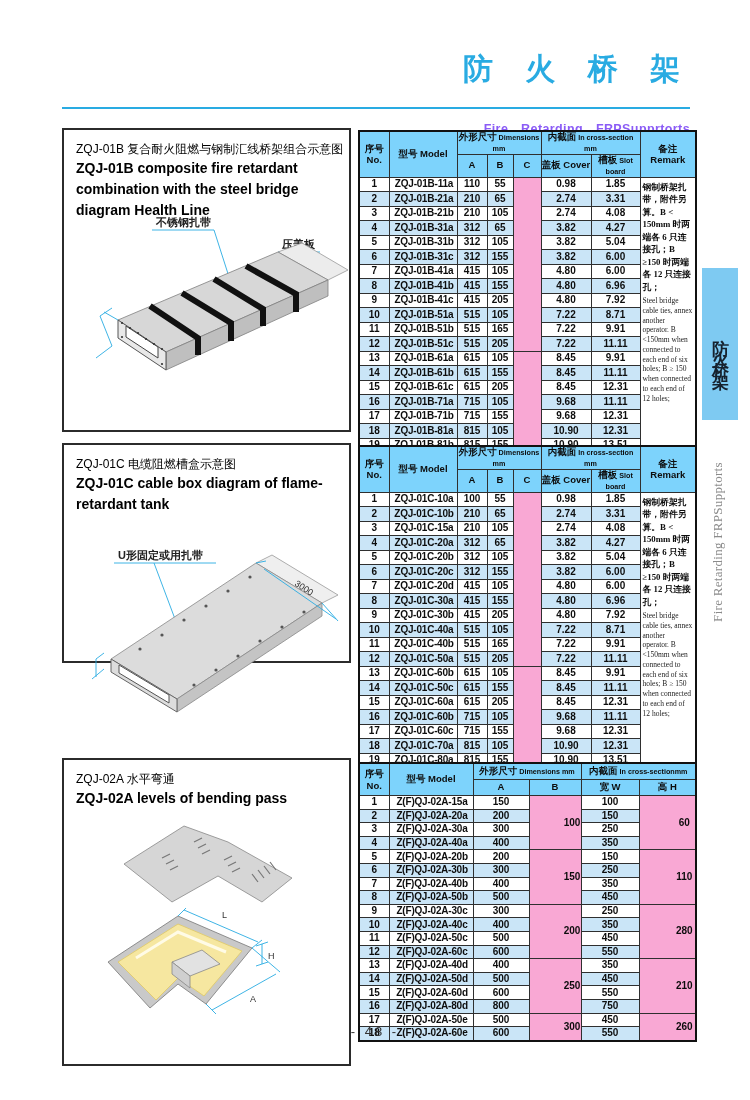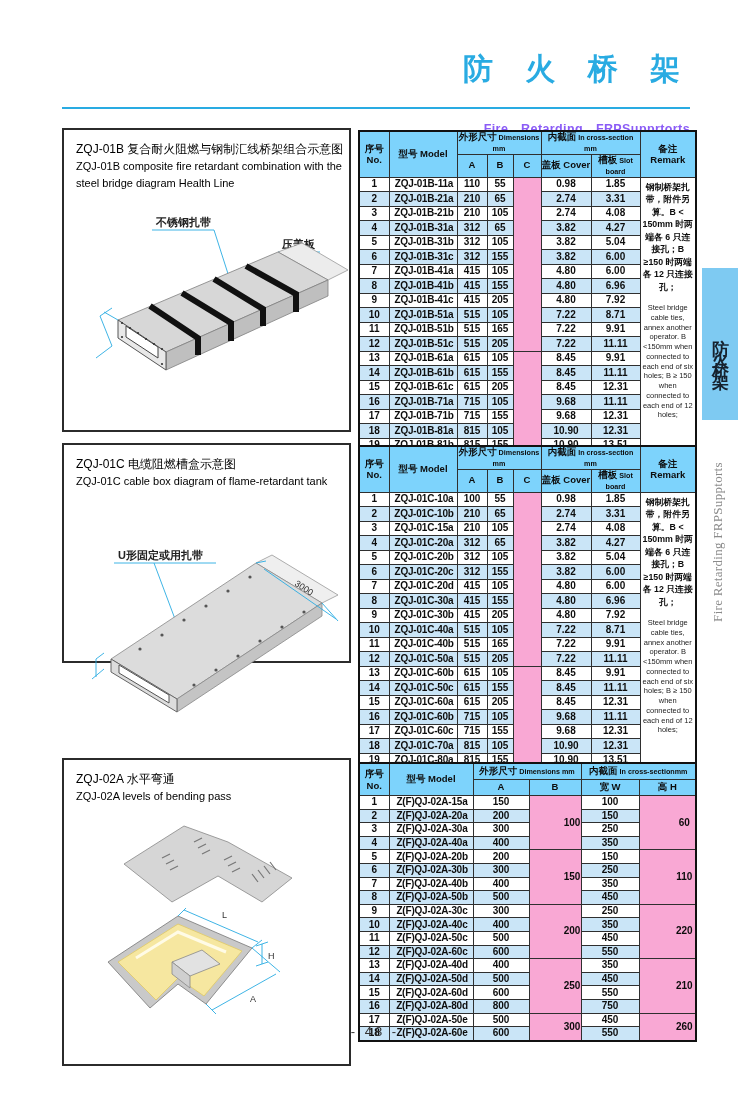--- a/index.html
+++ b/index.html
@@ -21,44 +21,44 @@
   .side-en{position:absolute;left:612px;top:534px;width:212px;transform:rotate(-90deg);
            font-family:"Liberation Serif",serif;font-size:13px;color:#8b8b8b;text-align:center;
            letter-spacing:.3px;white-space:nowrap;}
 
   
   .figure-box{position:absolute;left:62px;width:289px;border:2px solid #2b2b2b;background:#fff;
               box-sizing:border-box;}
   #box1{top:128px;height:304px;} #box2{top:443px;height:220px;} #box3{top:758px;height:308px;}
   .fig-title{padding:10px 4px 0 12px;line-height:1.5;}
   .fig-title .cn{font-size:12px;color:#000;}
-  .fig-title .en{font-size:11px;color:#000;}
+  .fig-title .en{font-size:14px;color:#000;font-weight:bold;}
   .fig-svg{position:absolute;left:2px;}
   #box1 .fig-svg{top:66px;} #box2 .fig-svg{top:64px;} #box3 .fig-svg{top:52px;}
   .dlabel{font-size:11px;font-weight:bold;fill:#222;font-family:"Liberation Sans",sans-serif;}
   .dim{stroke:#29abe2;stroke-width:.9;fill:none;}
   .dimtxt{font-size:9px;fill:#333;font-family:"Liberation Sans",sans-serif;}
 
   
   .spec-table{position:absolute;left:358px;width:337px;border-collapse:collapse;table-layout:fixed;
               background:#fff;border:2px solid #111;}
   #table1{top:130px;} #table2{top:445px;} #table3{top:762px;}
   .spec-table th,.spec-table td{border:1px solid #2f2f2f;padding:0;text-align:center;
               color:#0d0d0d;overflow:hidden;}
   .spec-table thead th{background:#7dd3fc;font-weight:bold;font-size:9.5px;line-height:1.15;height:15px;}
   .h-en{font-size:7.2px;font-weight:bold;}
   .h-stack div{line-height:1.2;}
   .t12 tbody td{height:13.5px;font-size:10px;font-weight:bold;line-height:1;}
   .t3  tbody td{height:12.6px;font-size:10px;font-weight:bold;line-height:1;}
   .cell-model{font-size:9.2px;text-align:right;padding-left:2px !important;letter-spacing:-.2px;}
   .spec-table tbody tr:nth-child(even) td.c-norm{background:#cae5f7;}
   td.c-merge{background:#f9a8d4;font-size:10px;font-weight:bold;padding-left:34px;}
-  td.remark-cell{background:#fff;vertical-align:top;text-align:center;padding:3px 2px 0 2px;}
+  td.remark-cell{background:#fff;vertical-align:top;text-align:left;padding:3px 2px 0 2px;font-family:Liberation Serif, serif;}
   .remark-cn{font-size:8.8px;font-weight:bold;line-height:1.42;}
-  .remark-en{font-size:7.5px;font-weight:normal;line-height:1.3;margin-top:10px;color:#1c1c1c;}
+  .remark-en{font-size:7.5px;font-weight:normal;line-height:1.3;margin-top:3px;color:#1c1c1c;}
 
   .page-num{position:absolute;top:1024px;left:0;width:750px;text-align:center;font-size:13px;
             color:#333;letter-spacing:3px;}
 </style>
 </head>
 <body>
 
 <div class="page">
 
   <div class="hdr-title">防 火 桥 架</div>
@@ -645,21 +645,21 @@
           <td class="c-norm cell-model">Z(F)QJ-02A-50b</td>
           <td class="c-norm">500</td>
           <td class="c-norm">450</td>
         </tr>
         <tr>
           <td class="c-norm">9</td>
           <td class="c-norm cell-model">Z(F)QJ-02A-30c</td>
           <td class="c-norm">300</td>
           <td class="c-merge" rowspan="4">200</td>
           <td class="c-norm">250</td>
-          <td class="c-merge" rowspan="4">220</td>
+          <td class="c-merge" rowspan="4">280</td>
         </tr>
         <tr>
           <td class="c-norm">10</td>
           <td class="c-norm cell-model">Z(F)QJ-02A-40c</td>
           <td class="c-norm">400</td>
           <td class="c-norm">350</td>
         </tr>
         <tr>
           <td class="c-norm">11</td>
           <td class="c-norm cell-model">Z(F)QJ-02A-50c</td>

